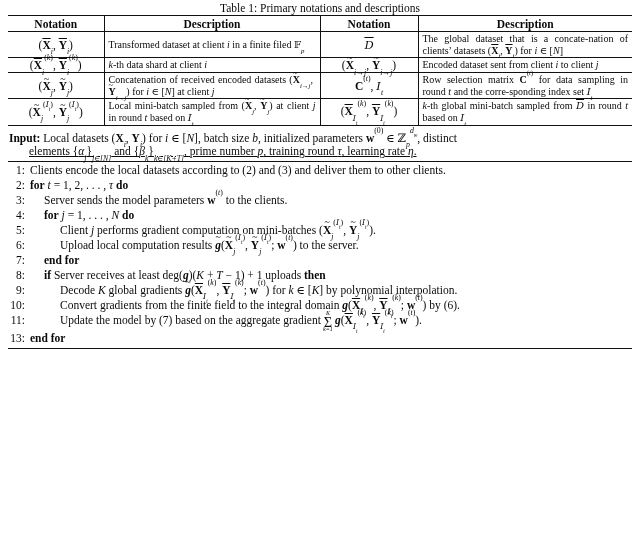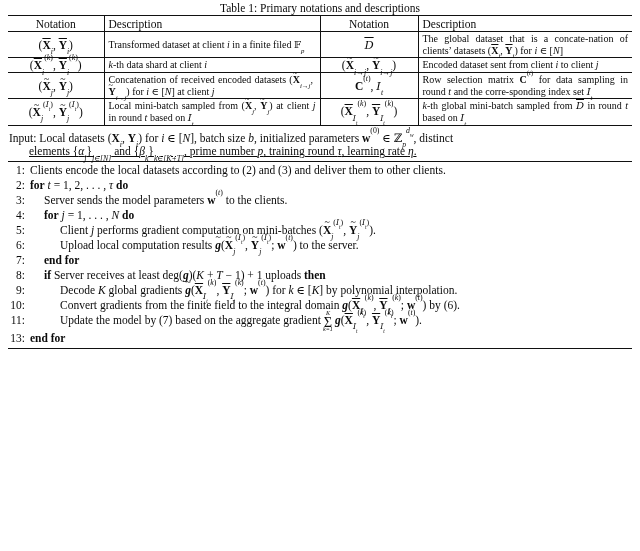--- a/index.html
+++ b/index.html
@@ -49,27 +49,27 @@
     vertical-align: middle;
     padding: 1px 4px;
     box-sizing: border-box;
   }
   .rule-top   { border-top: 1.6px solid #111; }
   .rule-mid   { border-top: 1.1px solid #111; }
   .rule-bot   { border-bottom: 1.6px solid #111; }
   td.vline, th.vline { border-left: 1.1px solid #111; }
 
   th.hdr {
-    font-weight: normal;
+    font-weight: bold;
     font-size: 11.5px;
     padding: 1px 4px 2px 4px;
     height: 16px;
   }
   th.hdr.ctr { text-align: center; }
-  th.hdr.lft { text-align: left; }
+  th.hdr.lft { text-align: center; }
 
   td.nota {
     text-align: center;
     font-size: 11.5px;
   }
   td.desc {
     text-align: justify;
     text-align-last: left;
     font-size: 10px;
     line-height: 1.16;
@@ -107,21 +107,21 @@
     font-size: 12.5px;
     line-height: 1.18;
   }
   .algo-title .t-strong { font-weight: bold; }
   .algo-io {
     border-bottom: 1.1px solid #111;
     padding: 2px 0 2px 1px;
     line-height: 1.2;
   }
   .io-line { display: block; }
-  .io-line .lbl { font-weight: normal; text-align: right; }
+  .io-line .lbl { font-weight: bold; text-align: right; }
   .io-cont { display: block; padding-left: 20px; text-decoration: underline; }
   .algo-body {
     border-bottom: 1.6px solid #111;
     padding: 1px 0 2px 0;
   }
   .step {
     display: flex;
     align-items: baseline;
     line-height: 1.30;
   }

